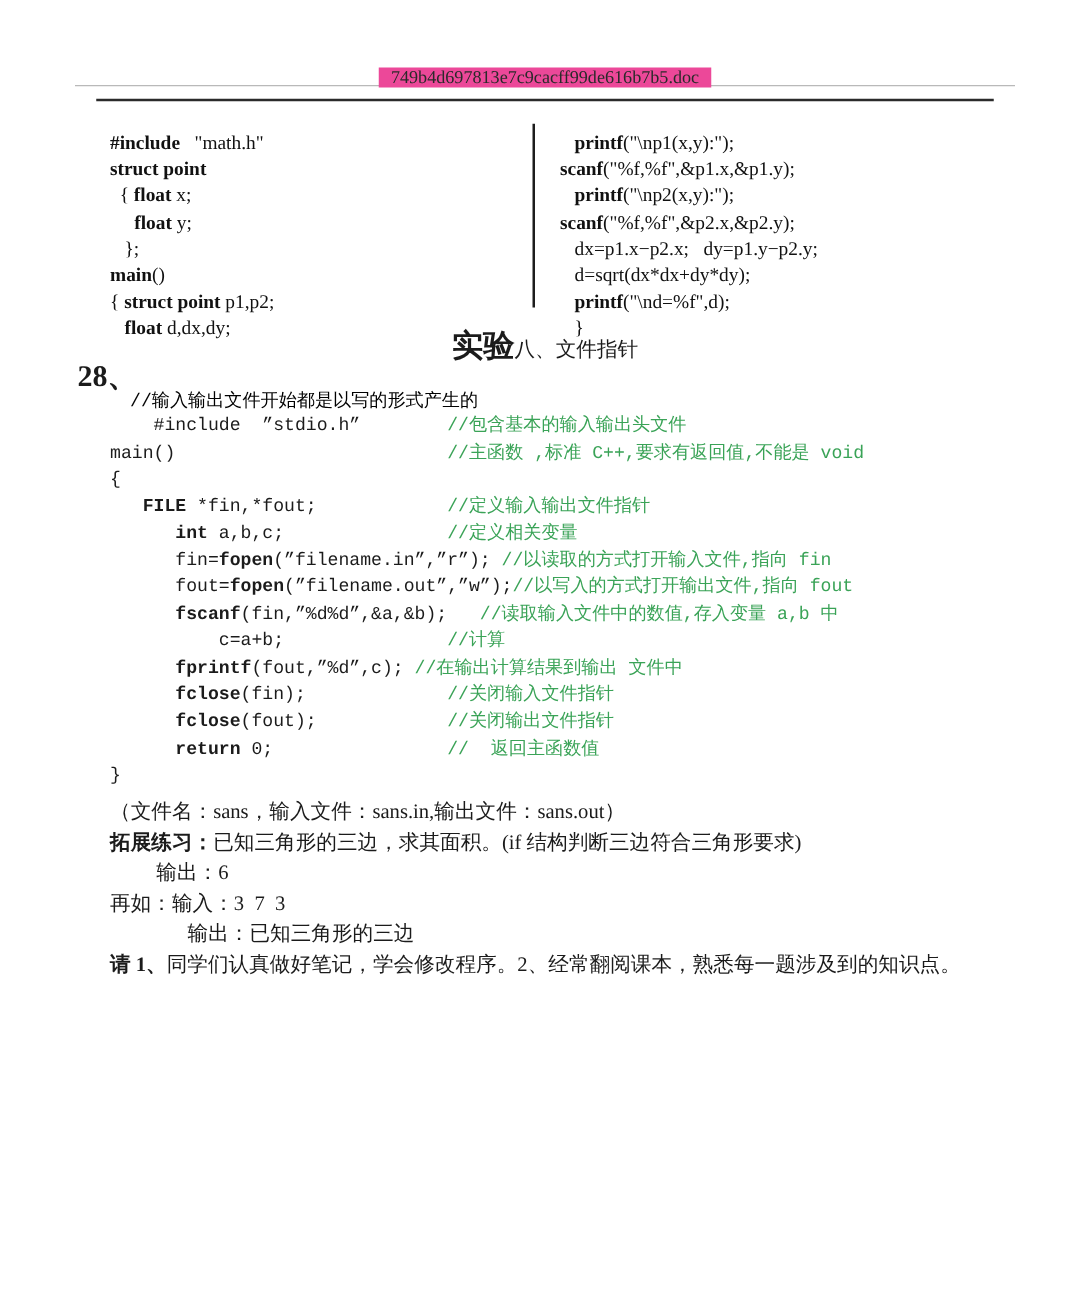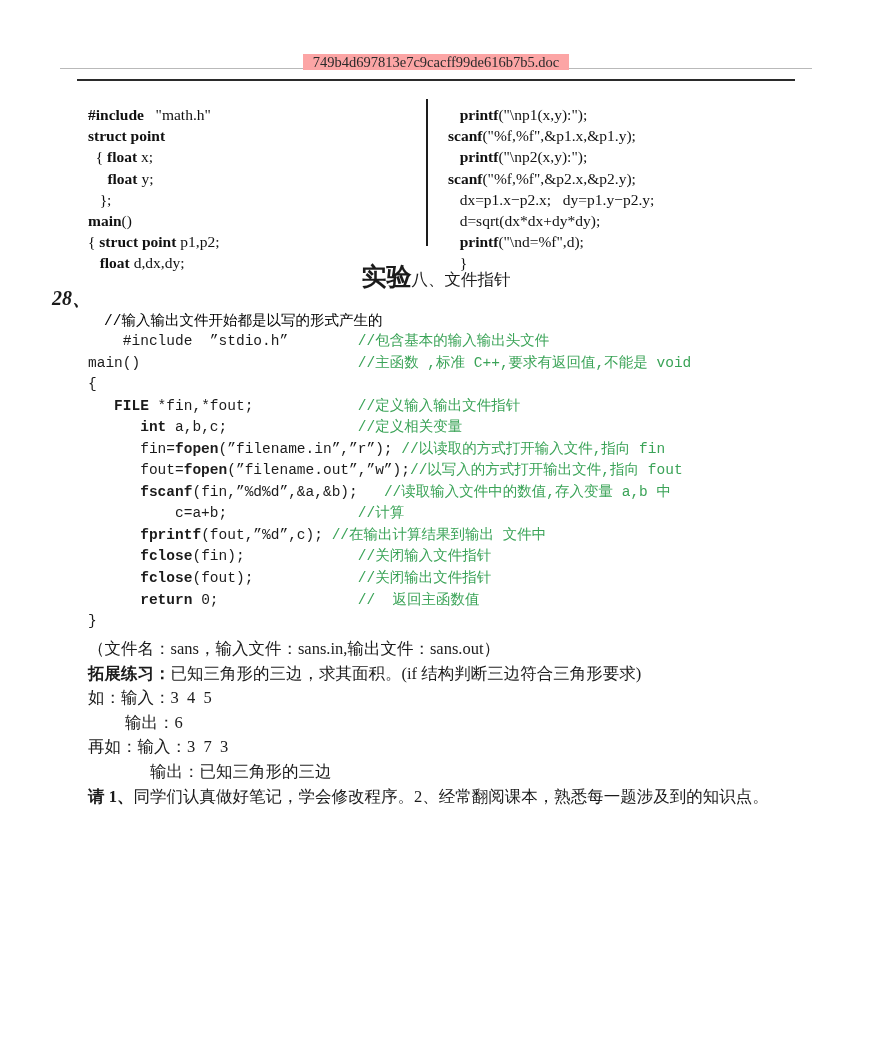--- a/index.html
+++ b/index.html
@@ -3,35 +3,35 @@
 <meta charset="utf-8">
 <style>
   html,body{margin:0;padding:0;}
   body{background:#e8e8e8;}
   .page{position:relative;width:872px;height:1048px;background:#ffffff;margin:0 auto;
         font-family:"Liberation Serif",serif;color:#1b1b1b;overflow:hidden;}
   .b{font-weight:700;}
   
   .hdr-text{position:absolute;top:54px;left:0;width:100%;text-align:center;
             font-size:14.5px;color:#2a2a2a;z-index:2;}
-  .hdr-text span{background:#fca5a5;padding:0 10px;}
+  .hdr-text span{background:#ec4899;padding:0 10px;}
   .hdr-thin{position:absolute;top:68px;left:60px;width:752px;border-top:1px solid #b9b9b9;z-index:1;}
   .hdr-rule{position:absolute;top:79px;left:77px;width:718px;border-top:2.5px solid #2b2b2b;z-index:3;}
   
   .code-serif{position:absolute;top:104px;font-size:15.5px;line-height:21.2px;
               white-space:pre;font-family:"Liberation Serif",serif;color:#111;}
   .col-left{left:88px;}
   .col-right{left:448px;}
   .divider{position:absolute;left:426px;top:99px;width:1.5px;height:147px;background:#1d1d1d;}
   
   .sec-title{position:absolute;top:260px;left:0;width:100%;text-align:center;}
   .sec-title .big{font-size:25px;font-weight:700;text-align:right;}
   .sec-title .small{font-size:16.5px;font-weight:400;}
   
-  .prob-num{position:absolute;left:52px;top:285px;font-style:italic;font-weight:700;font-size:20px;}
+  .prob-num{position:absolute;left:62px;top:285px;font-weight:700;font-size:24px;}
   .prob-text{position:absolute;left:120px;top:292px;font-size:15.5px;}
   
   .mono{font-family:"Liberation Mono","DejaVu Sans Mono",monospace;}
   .intro-cmt{position:absolute;left:104px;top:311px;font-size:14.5px;}
   .prog{position:absolute;left:88px;top:331px;font-size:14.5px;line-height:21.55px;white-space:pre;}
   .cmt{}
   
   .notes{position:absolute;left:88px;top:637px;font-size:16.5px;line-height:24.6px;}
   .note-line{white-space:pre;}
 </style>
@@ -53,20 +53,19 @@
   <div class="sec-title"><span class="big">实验</span><span class="small">八、文件指针</span></div>
 
   <div class="prob-num">28、</div>
 
   <div class="intro-cmt mono" style="color: #000000;">//输入输出文件开始都是以写的形式产生的</div>
   <div class="prog mono"><div><span>    #include  ”stdio.h”</span>        <span class="cmt" style="color: rgb(58, 163, 87);">//包含基本的输入输出头文件</span></div><div><span>main()</span>                         <span class="cmt" style="color: rgb(58, 163, 87);">//主函数 ,标准 C++,要求有返回值,不能是 void</span></div><div><span>{</span></div><div><span>   </span><span class="b">FILE</span><span> *fin,*fout;</span>            <span class="cmt" style="color: rgb(58, 163, 87);">//定义输入输出文件指针</span></div><div><span>      </span><span class="b">int</span><span> a,b,c;</span>               <span class="cmt" style="color: rgb(58, 163, 87);">//定义相关变量</span></div><div><span>      fin=</span><span class="b">fopen</span><span>(”filename.in”,”r”);</span> <span class="cmt" style="color: rgb(58, 163, 87);">//以读取的方式打开输入文件,指向 fin</span></div><div><span>      fout=</span><span class="b">fopen</span><span>(”filename.out”,”w”);</span><span class="cmt" style="color: rgb(58, 163, 87);">//以写入的方式打开输出文件,指向 fout</span></div><div><span>      </span><span class="b">fscanf</span><span>(fin,”%d%d”,&amp;a,&amp;b);</span>   <span class="cmt" style="color: rgb(58, 163, 87);">//读取输入文件中的数值,存入变量 a,b 中</span></div><div><span>          c=a+b;</span>               <span class="cmt" style="color: rgb(58, 163, 87);">//计算</span></div><div><span>      </span><span class="b">fprintf</span><span>(fout,”%d”,c);</span> <span class="cmt" style="color: rgb(58, 163, 87);">//在输出计算结果到输出 文件中</span></div><div><span>      </span><span class="b">fclose</span><span>(fin);</span>             <span class="cmt" style="color: rgb(58, 163, 87);">//关闭输入文件指针</span></div><div><span>      </span><span class="b">fclose</span><span>(fout);</span>            <span class="cmt" style="color: rgb(58, 163, 87);">//关闭输出文件指针</span></div><div><span>      </span><span class="b">return</span><span> 0;</span>                <span class="cmt" style="color: rgb(58, 163, 87);">//  返回主函数值</span></div><div><span>}</span></div></div>
 
   <div class="notes">
       <div class="note-line"><span>（文件名：sans，输入文件：sans.in,输出文件：sans.out）</span></div>
       <div class="note-line"><span class="b">拓展练习：</span><span>已知三角形的三边，求其面积。(if 结构判断三边符合三角形要求)</span></div>
-      <div class="note-line"><span>如：输入：3  4  5</span></div>
       <div class="note-line" style="padding-left: 37px;"><span>输出：6</span></div>
       <div class="note-line"><span>再如：输入：3  7  3</span></div>
       <div class="note-line" style="padding-left: 62px;"><span>输出：已知三角形的三边</span></div>
       <div class="note-line"><span class="b">请 1、</span><span>同学们认真做好笔记，学会修改程序。2、经常翻阅课本，熟悉每一题涉及到的知识点。</span></div>
     </div>
 
 </div>
 
 </body></html>

